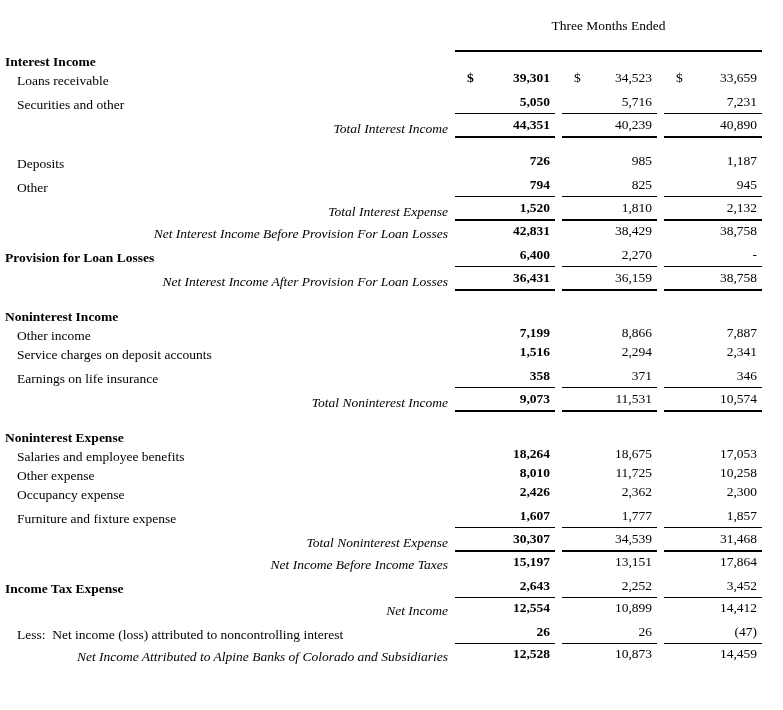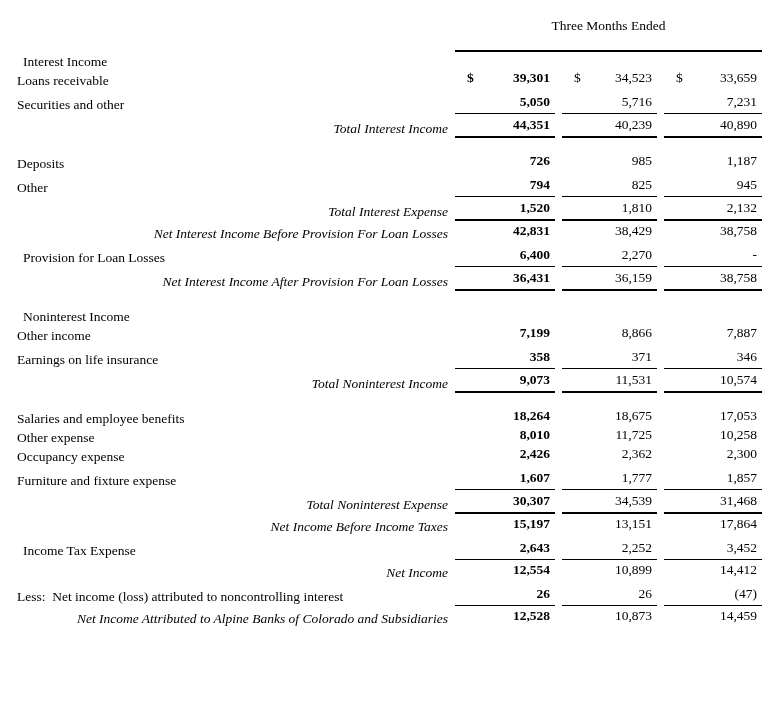--- a/index.html
+++ b/index.html
@@ -35,21 +35,21 @@
   .colhead {
     text-align: center;
     border-bottom: 1.5px solid #000;
     padding-bottom: 4px;
     height: 40px;
   }
   .colhead.bold { font-weight: bold; }
   .colhead div { line-height: 17px; }
   
   .lbl { white-space: pre; overflow: hidden; }
-  .lbl.section { font-weight: normal; padding-left: 23px; }
+  .lbl.section { font-weight: bold; padding-left: 5px; }
   .lbl.item, .lbl.plain { padding-left: 17px; }
   .lbl.total { font-style: italic; text-align: right; padding-right: 7px; }
   
   .cellflex { display: flex; padding: 0 5px 3px 12px; }
   .num { margin-left: auto; }
   .val.c1 { font-weight: bold; }
   .rule-thin  { border-bottom: 1px solid #000; }
   .rule-thick { border-bottom: 2px solid #000; }
   tr.spacer td { height: 15px; }
 </style>
@@ -291,20 +291,40 @@
               <span class="num">8,866</span>
             </div>
           </td>
           <td class="gap"></td>
           <td class="val c3">
             <div class="cellflex">
               <span class="num">7,887</span>
             </div>
           </td>
         </tr>
+        <tr style="height: 19px;">
+          <td class="lbl item">Service charges on deposit accounts</td>
+          <td class="val c1">
+            <div class="cellflex">
+              <span class="num">1,516</span>
+            </div>
+          </td>
+          <td class="gap"></td>
+          <td class="val c2">
+            <div class="cellflex">
+              <span class="num">2,294</span>
+            </div>
+          </td>
+          <td class="gap"></td>
+          <td class="val c3">
+            <div class="cellflex">
+              <span class="num">2,341</span>
+            </div>
+          </td>
+        </tr>
         <tr style="height: 24px;">
           <td class="lbl item">Earnings on life insurance</td>
           <td class="val c1 rule-thin">
             <div class="cellflex">
               <span class="num">358</span>
             </div>
           </td>
           <td class="gap"></td>
           <td class="val c2 rule-thin">
             <div class="cellflex">
@@ -333,20 +353,28 @@
           </td>
           <td class="gap"></td>
           <td class="val c3 rule-thick">
             <div class="cellflex">
               <span class="num">10,574</span>
             </div>
           </td>
         </tr>
         <tr class="spacer">
           <td colspan="6"></td>
+        </tr>
+        <tr style="height: 19px;">
+          <td class="lbl section">Noninterest Expense</td>
+          <td class="val c1"></td>
+          <td class="gap"></td>
+          <td class="val c2"></td>
+          <td class="gap"></td>
+          <td class="val c3"></td>
         </tr>
         <tr style="height: 19px;">
           <td class="lbl item">Salaries and employee benefits</td>
           <td class="val c1">
             <div class="cellflex">
               <span class="num">18,264</span>
             </div>
           </td>
           <td class="gap"></td>
           <td class="val c2">

